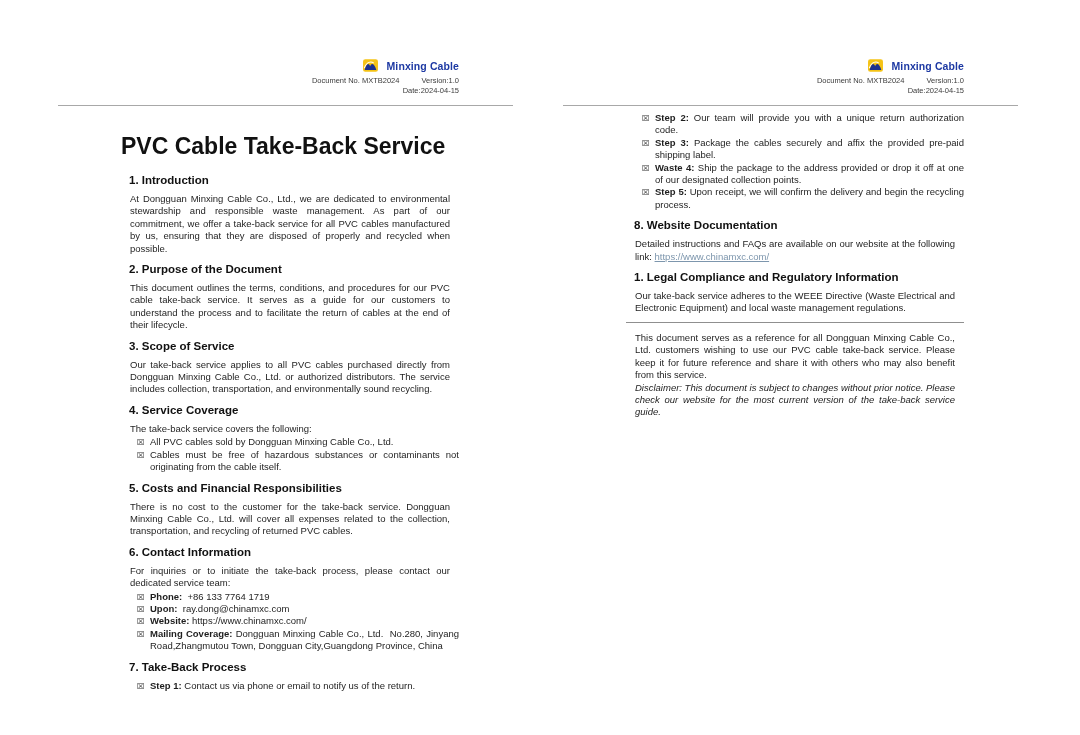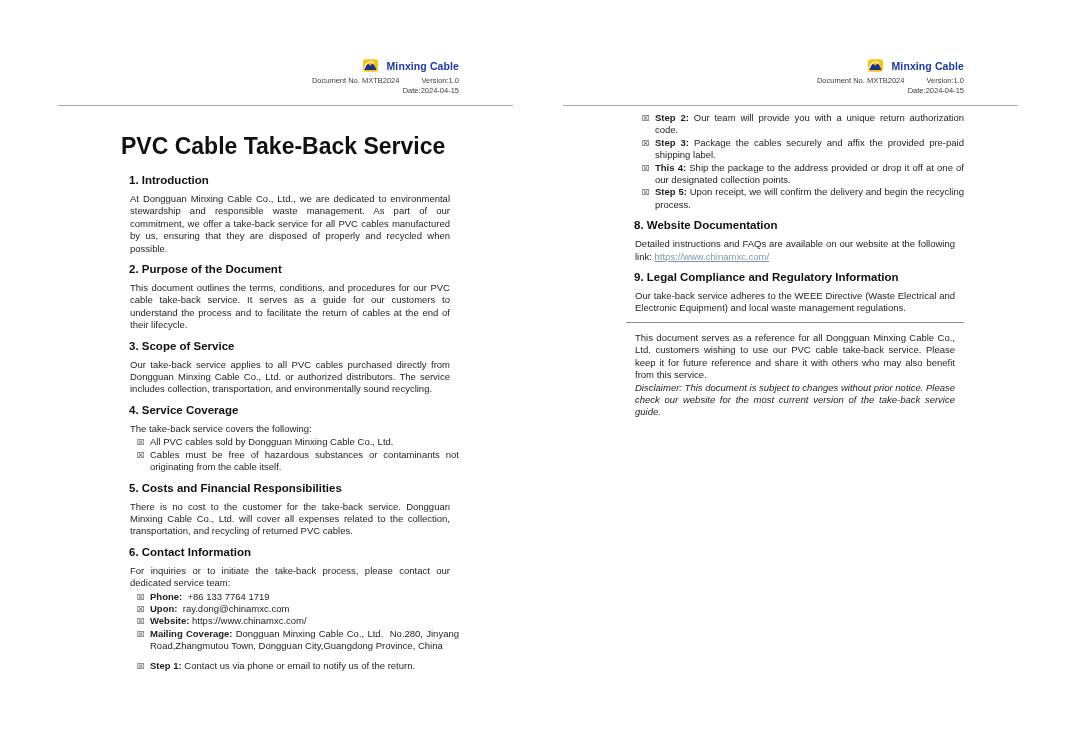--- a/index.html
+++ b/index.html
@@ -99,20 +99,21 @@
           </div>
           <div class="li">
             <span class="glyph">☒</span>
             <span class="li-text"><span class="bold">Website:</span><span> https://www.chinamxc.com/</span></span>
           </div>
           <div class="li">
             <span class="glyph">☒</span>
             <span class="li-text"><span class="bold">Mailing Coverage:</span><span> Dongguan Minxing Cable Co., Ltd.&nbsp; No.280, Jinyang Road,Zhangmutou Town, Dongguan City,Guangdong Province, China</span></span>
           </div>
         </div>
+        <h2 class="h">7. Take-Back Process</h2>
         <div class="list">
           <div class="li">
             <span class="glyph">☒</span>
             <span class="li-text"><span class="bold">Step 1:</span><span> Contact us via phone or email to notify us of the return.</span></span>
           </div>
         </div>
       </div>
   </section>
 
   <section class="page">
@@ -140,30 +141,30 @@
           <div class="li">
             <span class="glyph">☒</span>
             <span class="li-text"><span class="bold">Step 2:</span><span> Our team will provide you with a unique return authorization code.</span></span>
           </div>
           <div class="li">
             <span class="glyph">☒</span>
             <span class="li-text"><span class="bold">Step 3:</span><span> Package the cables securely and affix the provided pre-paid shipping label.</span></span>
           </div>
           <div class="li">
             <span class="glyph">☒</span>
-            <span class="li-text"><span class="bold">This 4:</span><span> Ship the package to the address provided or drop it off at one of our designated collection points.</span></span>
+            <span class="li-text"><span class="bold">Waste 4:</span><span> Ship the package to the address provided or drop it off at one of our designated collection points.</span></span>
           </div>
           <div class="li">
             <span class="glyph">☒</span>
             <span class="li-text"><span class="bold">Step 5:</span><span> Upon receipt, we will confirm the delivery and begin the recycling process.</span></span>
           </div>
         </div>
         <h2 class="h">8. Website Documentation</h2>
         <p class="p"><span>Detailed instructions and FAQs are available on our website at the following link: </span><span class="link">https://www.chinamxc.com/</span></p>
-        <h2 class="h">9. Legal Compliance and Regulatory Information</h2>
+        <h2 class="h">1. Legal Compliance and Regulatory Information</h2>
         <p class="p"><span>Our take-back service adheres to the WEEE Directive (Waste Electrical and Electronic Equipment) and local waste management regulations.</span></p>
         <hr class="sep-rule">
         <p class="p"><span>This document serves as a reference for all Dongguan Minxing Cable Co., Ltd. customers wishing to use our PVC cable take-back service. Please keep it for future reference and share it with others who may also benefit from this service.</span></p>
         <p class="p tight"><span>Disclaimer: This document is subject to changes without prior notice. Please check our website for the most current version of the take-back service guide.</span></p>
       </div>
   </section>
 
 </div>
 
 </body></html>

